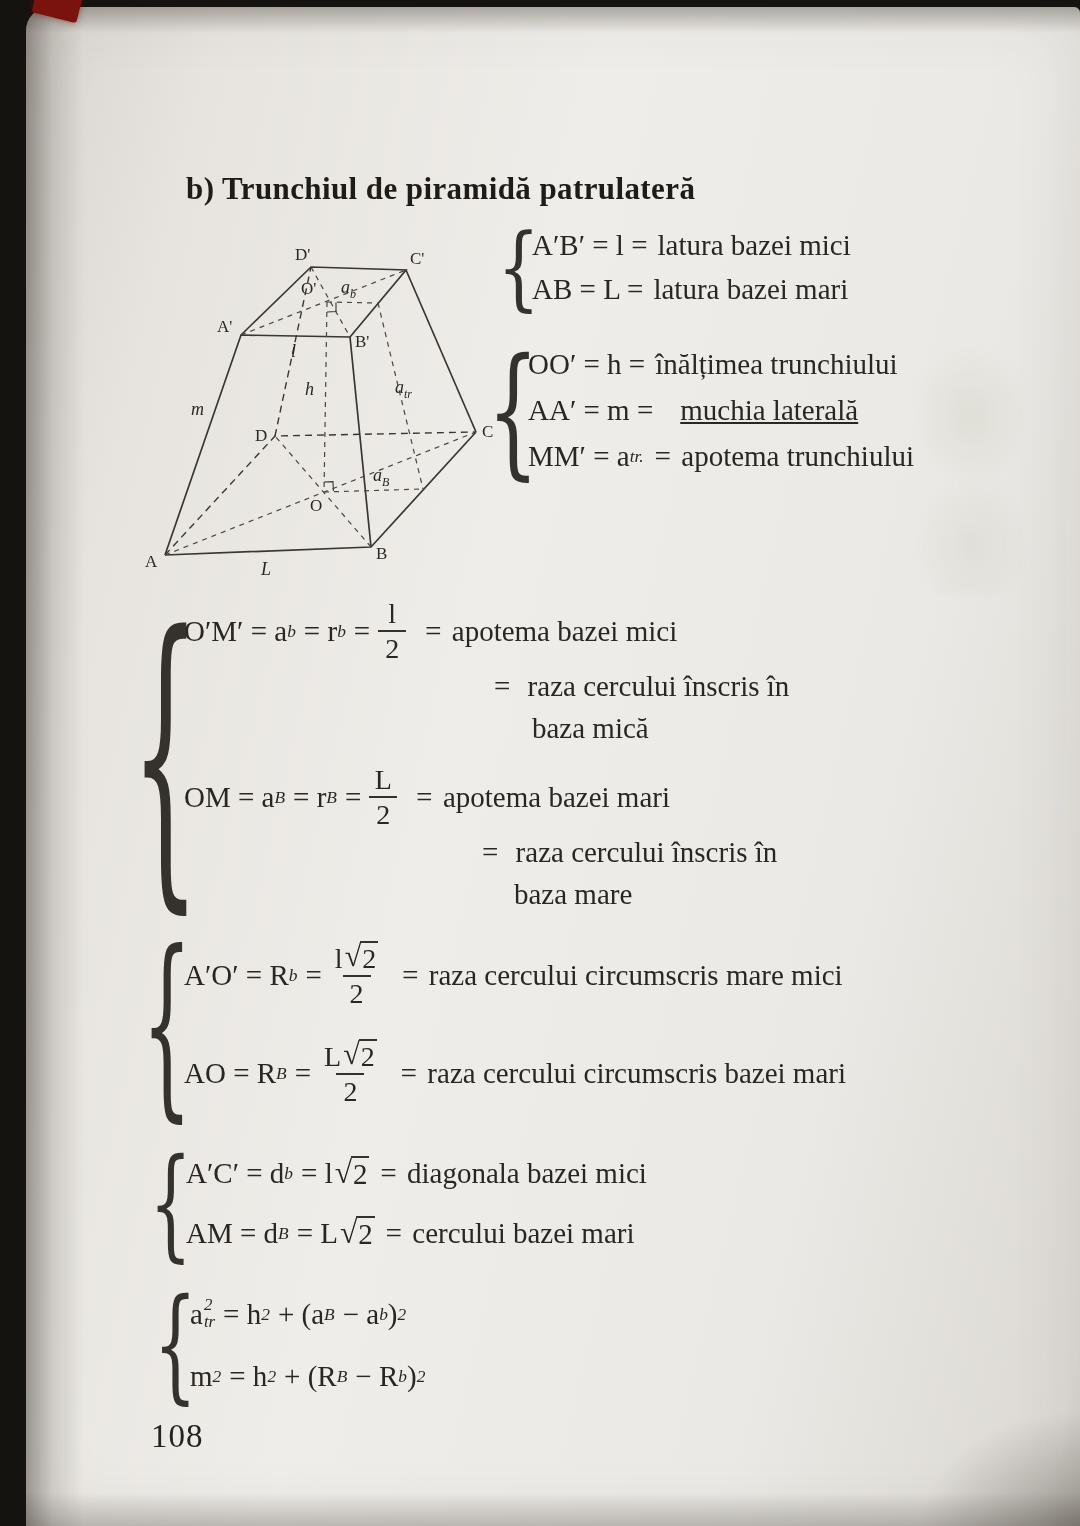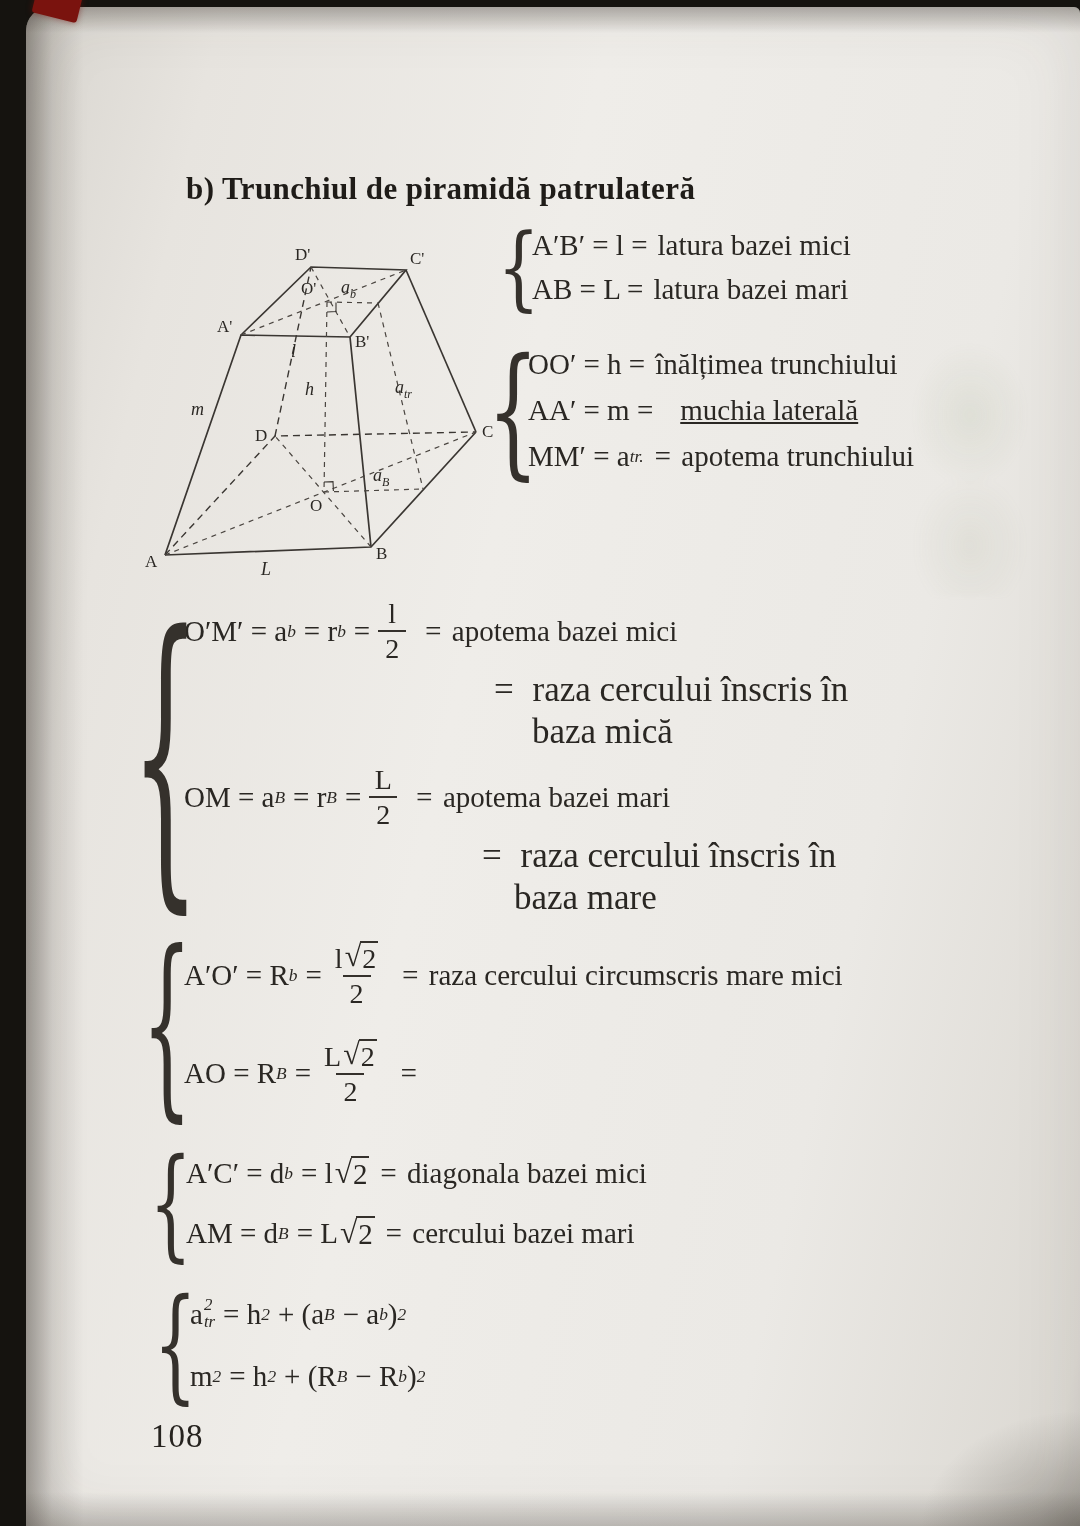--- a/index.html
+++ b/index.html
@@ -71,21 +71,21 @@
   .eq{margin:0 9px;font-style:italic;}
   .desc{font-style:normal;}
   .frac{display:inline-flex;flex-direction:column;align-items:center;margin:0 8px;line-height:1.12;font-size:28px;}
   .frac .num{padding:0 5px 1px;display:flex;align-items:flex-end;}
   .frac .den{border-top:2px solid #35312c;padding:1px 7px 0;}
   .sq{font-style:normal;font-size:1.08em;margin:0 -1px 0 2px;}
   .rad{border-top:2px solid #35312c;padding:0 2px;}
   .stack{display:inline-flex;flex-direction:column;align-items:flex-start;font-size:.58em;line-height:1;vertical-align:-.55em;font-style:italic;margin-left:1px;}
   .stack span{display:block;}
 
-  .cont{font-size:35px;white-space:nowrap;}
+  .cont{font-size:29px;white-space:nowrap;}
 
   .pagenum{position:absolute;left:151px;top:1418px;font-size:33px;color:#26231f;letter-spacing:1px;}
 
   .bleed{
     position:absolute;right:40px;top:330px;width:140px;height:260px;
     background:radial-gradient(60% 40% at 50% 30%,rgba(120,140,90,.10),rgba(120,140,90,0) 70%),
                radial-gradient(60% 40% at 50% 80%,rgba(120,130,90,.08),rgba(120,130,90,0) 70%);
     filter:blur(2px);pointer-events:none;
   }
 </style>
@@ -262,20 +262,21 @@
       <span class="math" style="margin-left:8px;">=</span>
       <span class="frac">
         <span class="num">
           <span class="math">L</span>
             <span class="sq">√</span>
             <span class="rad math">2</span>
         </span>
         <span class="den">2</span>
       </span>
       <span class="eq">=</span>
+      <span class="desc">raza cercului circumscris bazei mari</span>
     </div>
   </div>
 </div>
 
 <div class="grp" style="left:156px;top:1142px;">
   <div class="bracewrap" style="width:30px;height:122px;">
     <span class="brace" style="font-size:112px;transform:scale(.6,1.08);">{</span>
   </div>
   <div class="lines">
     <div class="fline" style="height:60px;">

